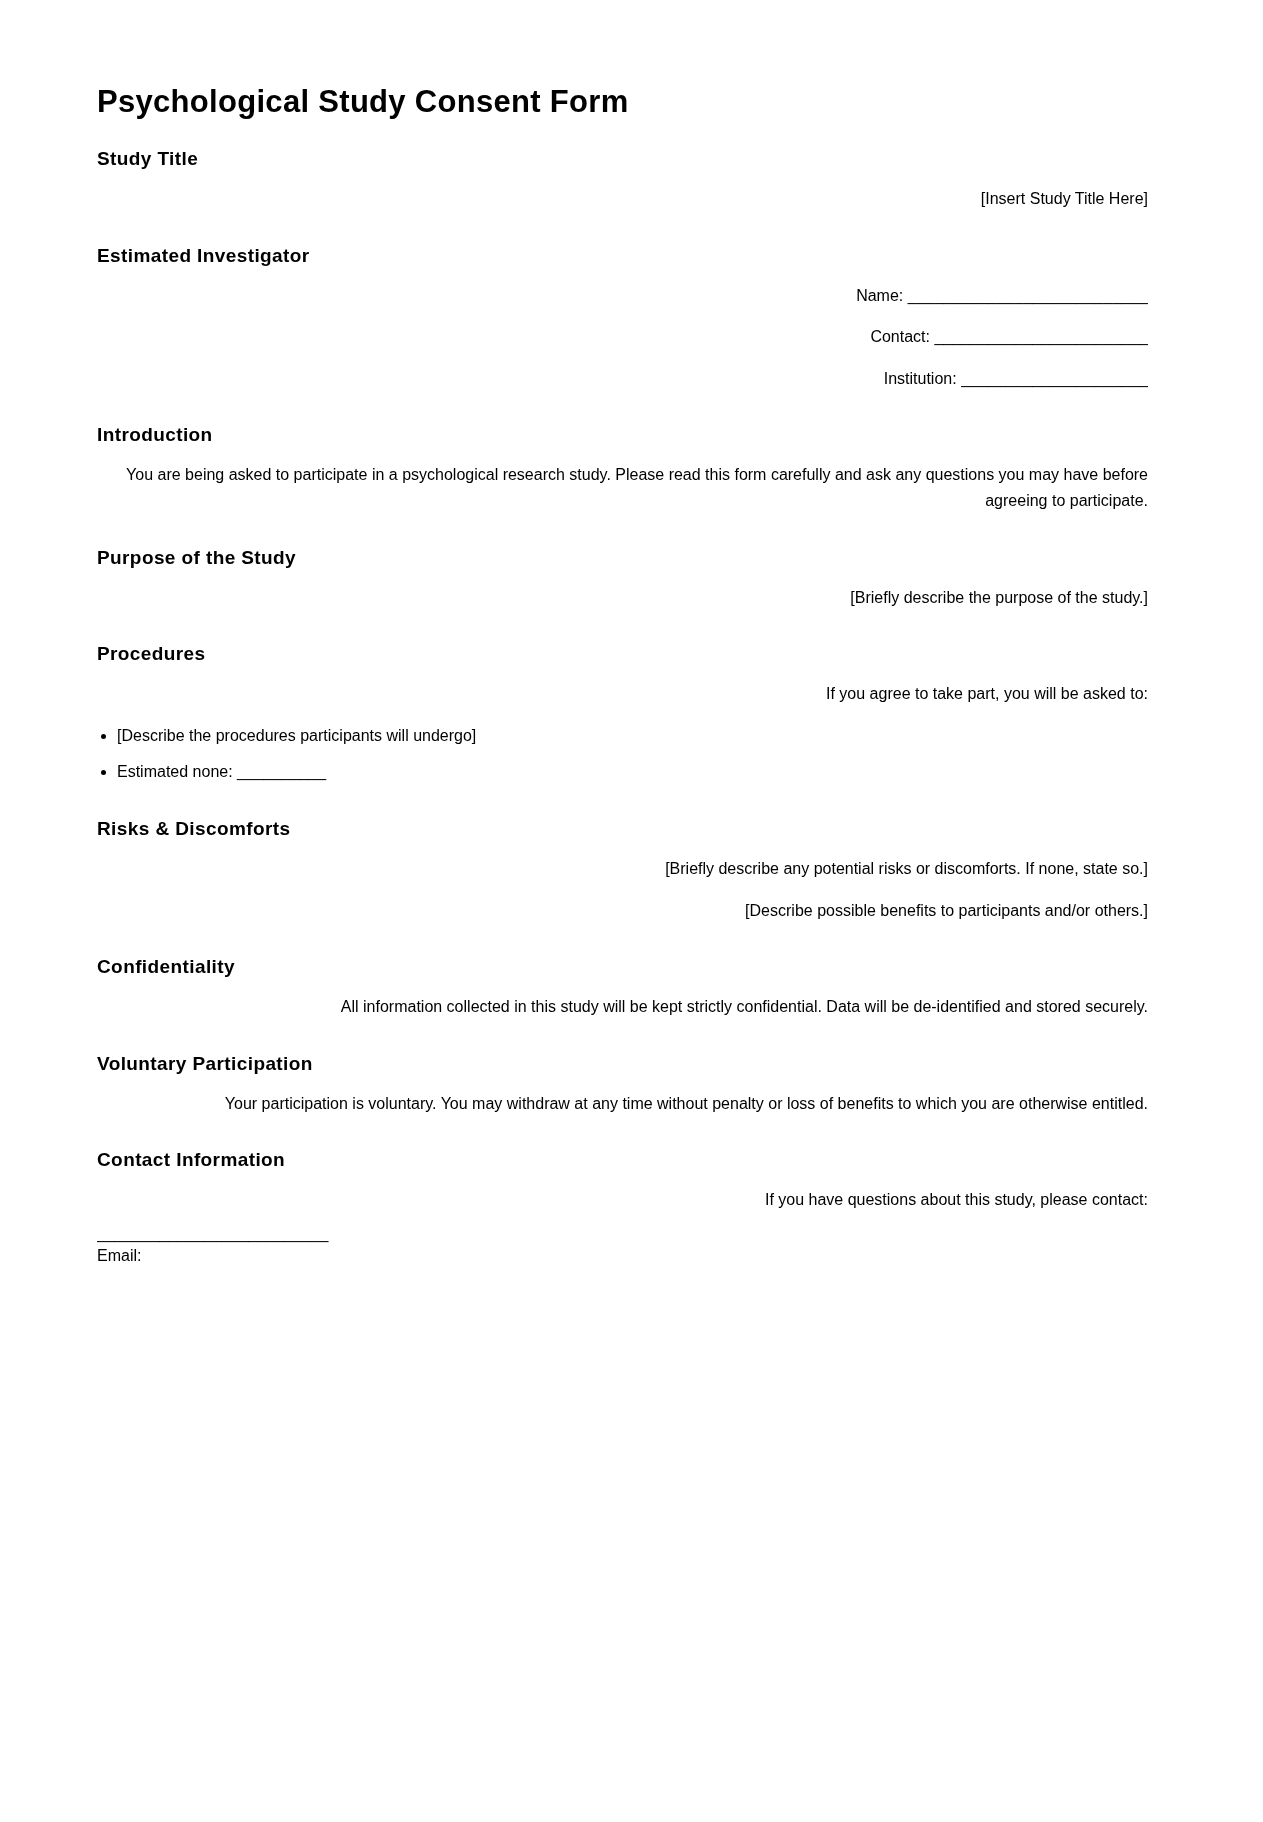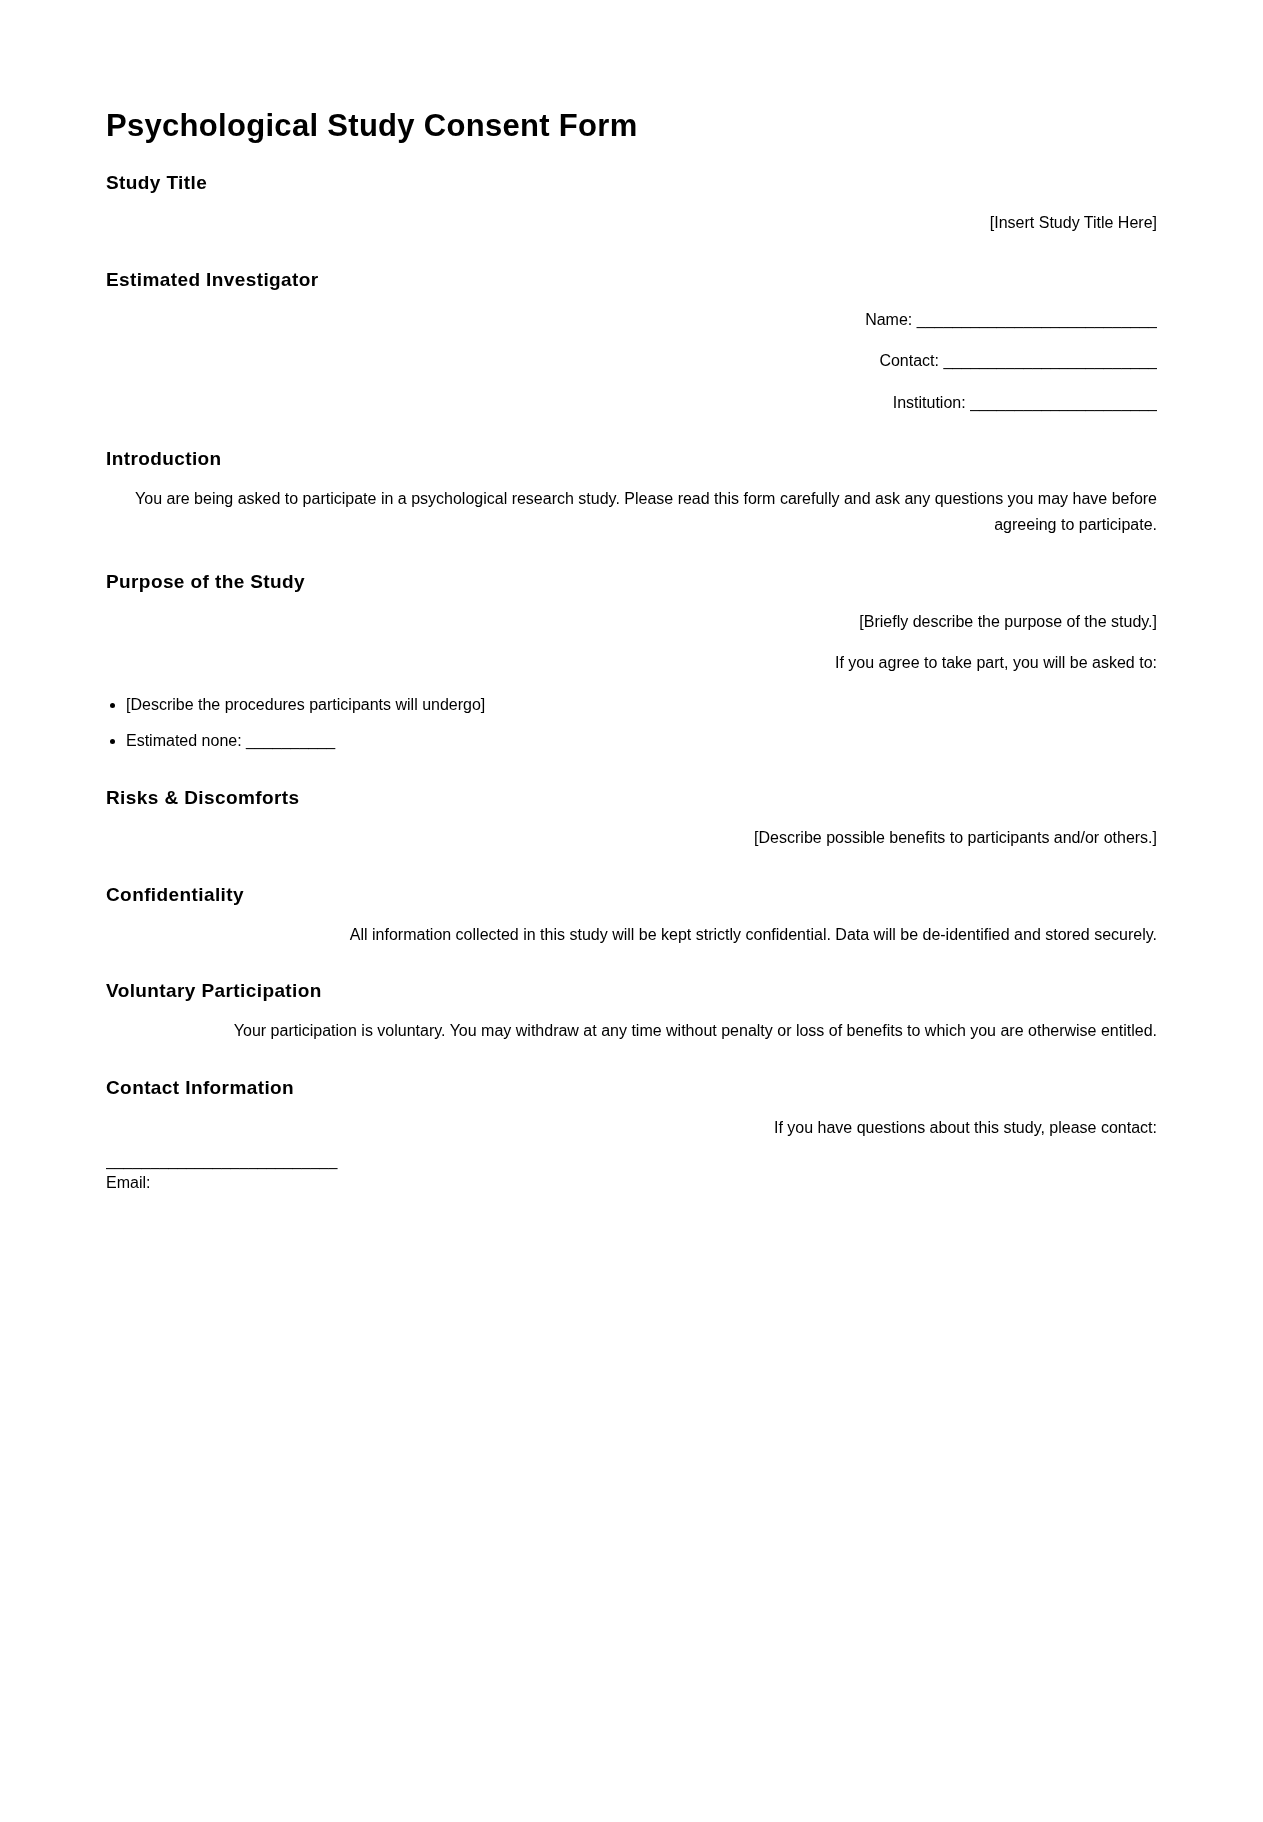--- a/index.html
+++ b/index.html
@@ -10,26 +10,25 @@
     body {
       width: 1263px;
       height: 1822px;
       position: relative;
       overflow: hidden;
       font-family: "Liberation Sans", sans-serif;
       color: #000000;
     }
     .page {
       position: absolute;
-      left: 106px;
+      left: 97px;
       top: 0;
       width: 1051px;
       height: 1300px;
       overflow: hidden;
-      margin-top: 24px;
     }
     h1 {
       font-size: 31px;
       font-weight: bold;
       line-height: 37px;
       letter-spacing: 0.3px;
       margin: 83px 0 0 0;
     }
     h2 {
       font-size: 19px;
@@ -101,34 +100,36 @@
     <h2>Introduction</h2>
     <p>You are being asked to participate in a psychological research study. Please read this form carefully and ask any questions you may have before agreeing to participate.</p>
   </div>
 
   <div class="section">
     <h2>Purpose of the Study</h2>
     <p>[Briefly describe the purpose of the study.]</p>
   </div>
 
   <div class="section">
+    <h2>Procedures</h2>
     <p>If you agree to take part, you will be asked to:</p>
     <ul>
       <li>
         <span>[Describe the procedures participants will undergo]</span>
       </li>
       <li>
         <span>Estimated none:</span>
         <span class="blank">__________</span>
       </li>
     </ul>
   </div>
 
   <div class="section">
     <h2>Risks &amp; Discomforts</h2>
+    <p>[Briefly describe any potential risks or discomforts. If none, state so.]</p>
   </div>
 
   <div class="section">
     <p>[Describe possible benefits to participants and/or others.]</p>
   </div>
 
   <div class="section">
     <h2>Confidentiality</h2>
     <p>All information collected in this study will be kept strictly confidential. Data will be de-identified and stored securely.</p>
   </div>

